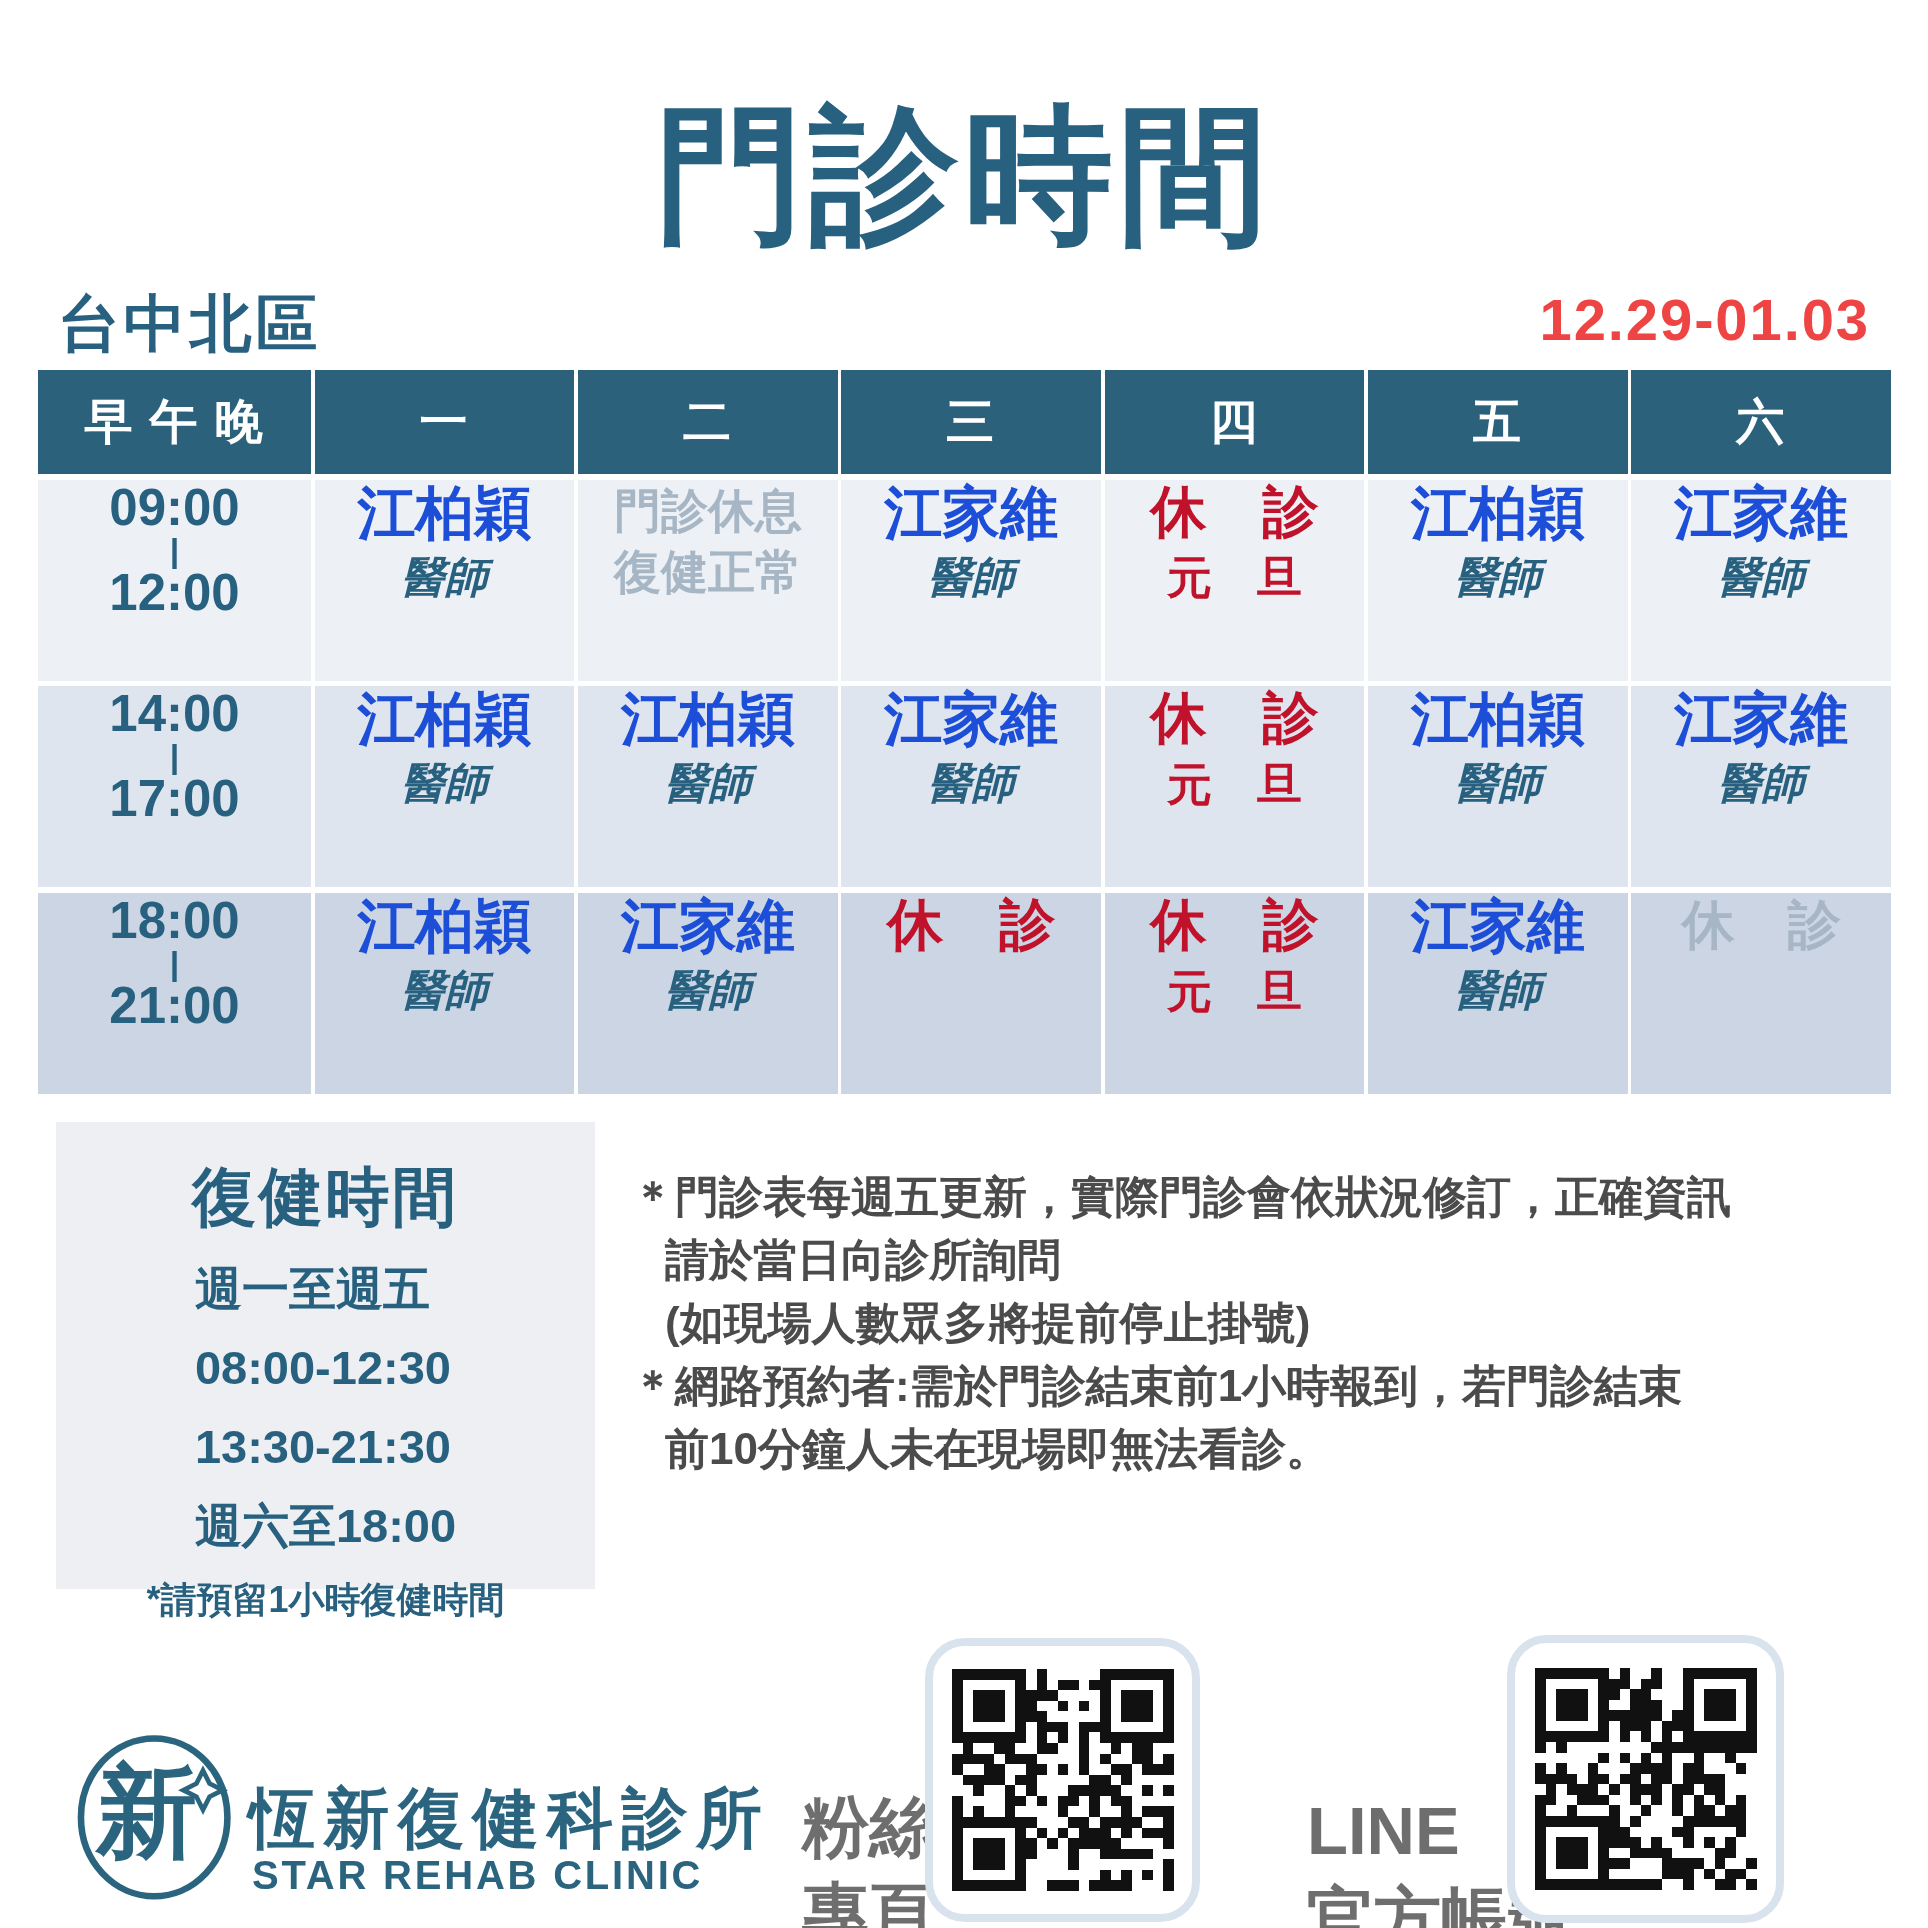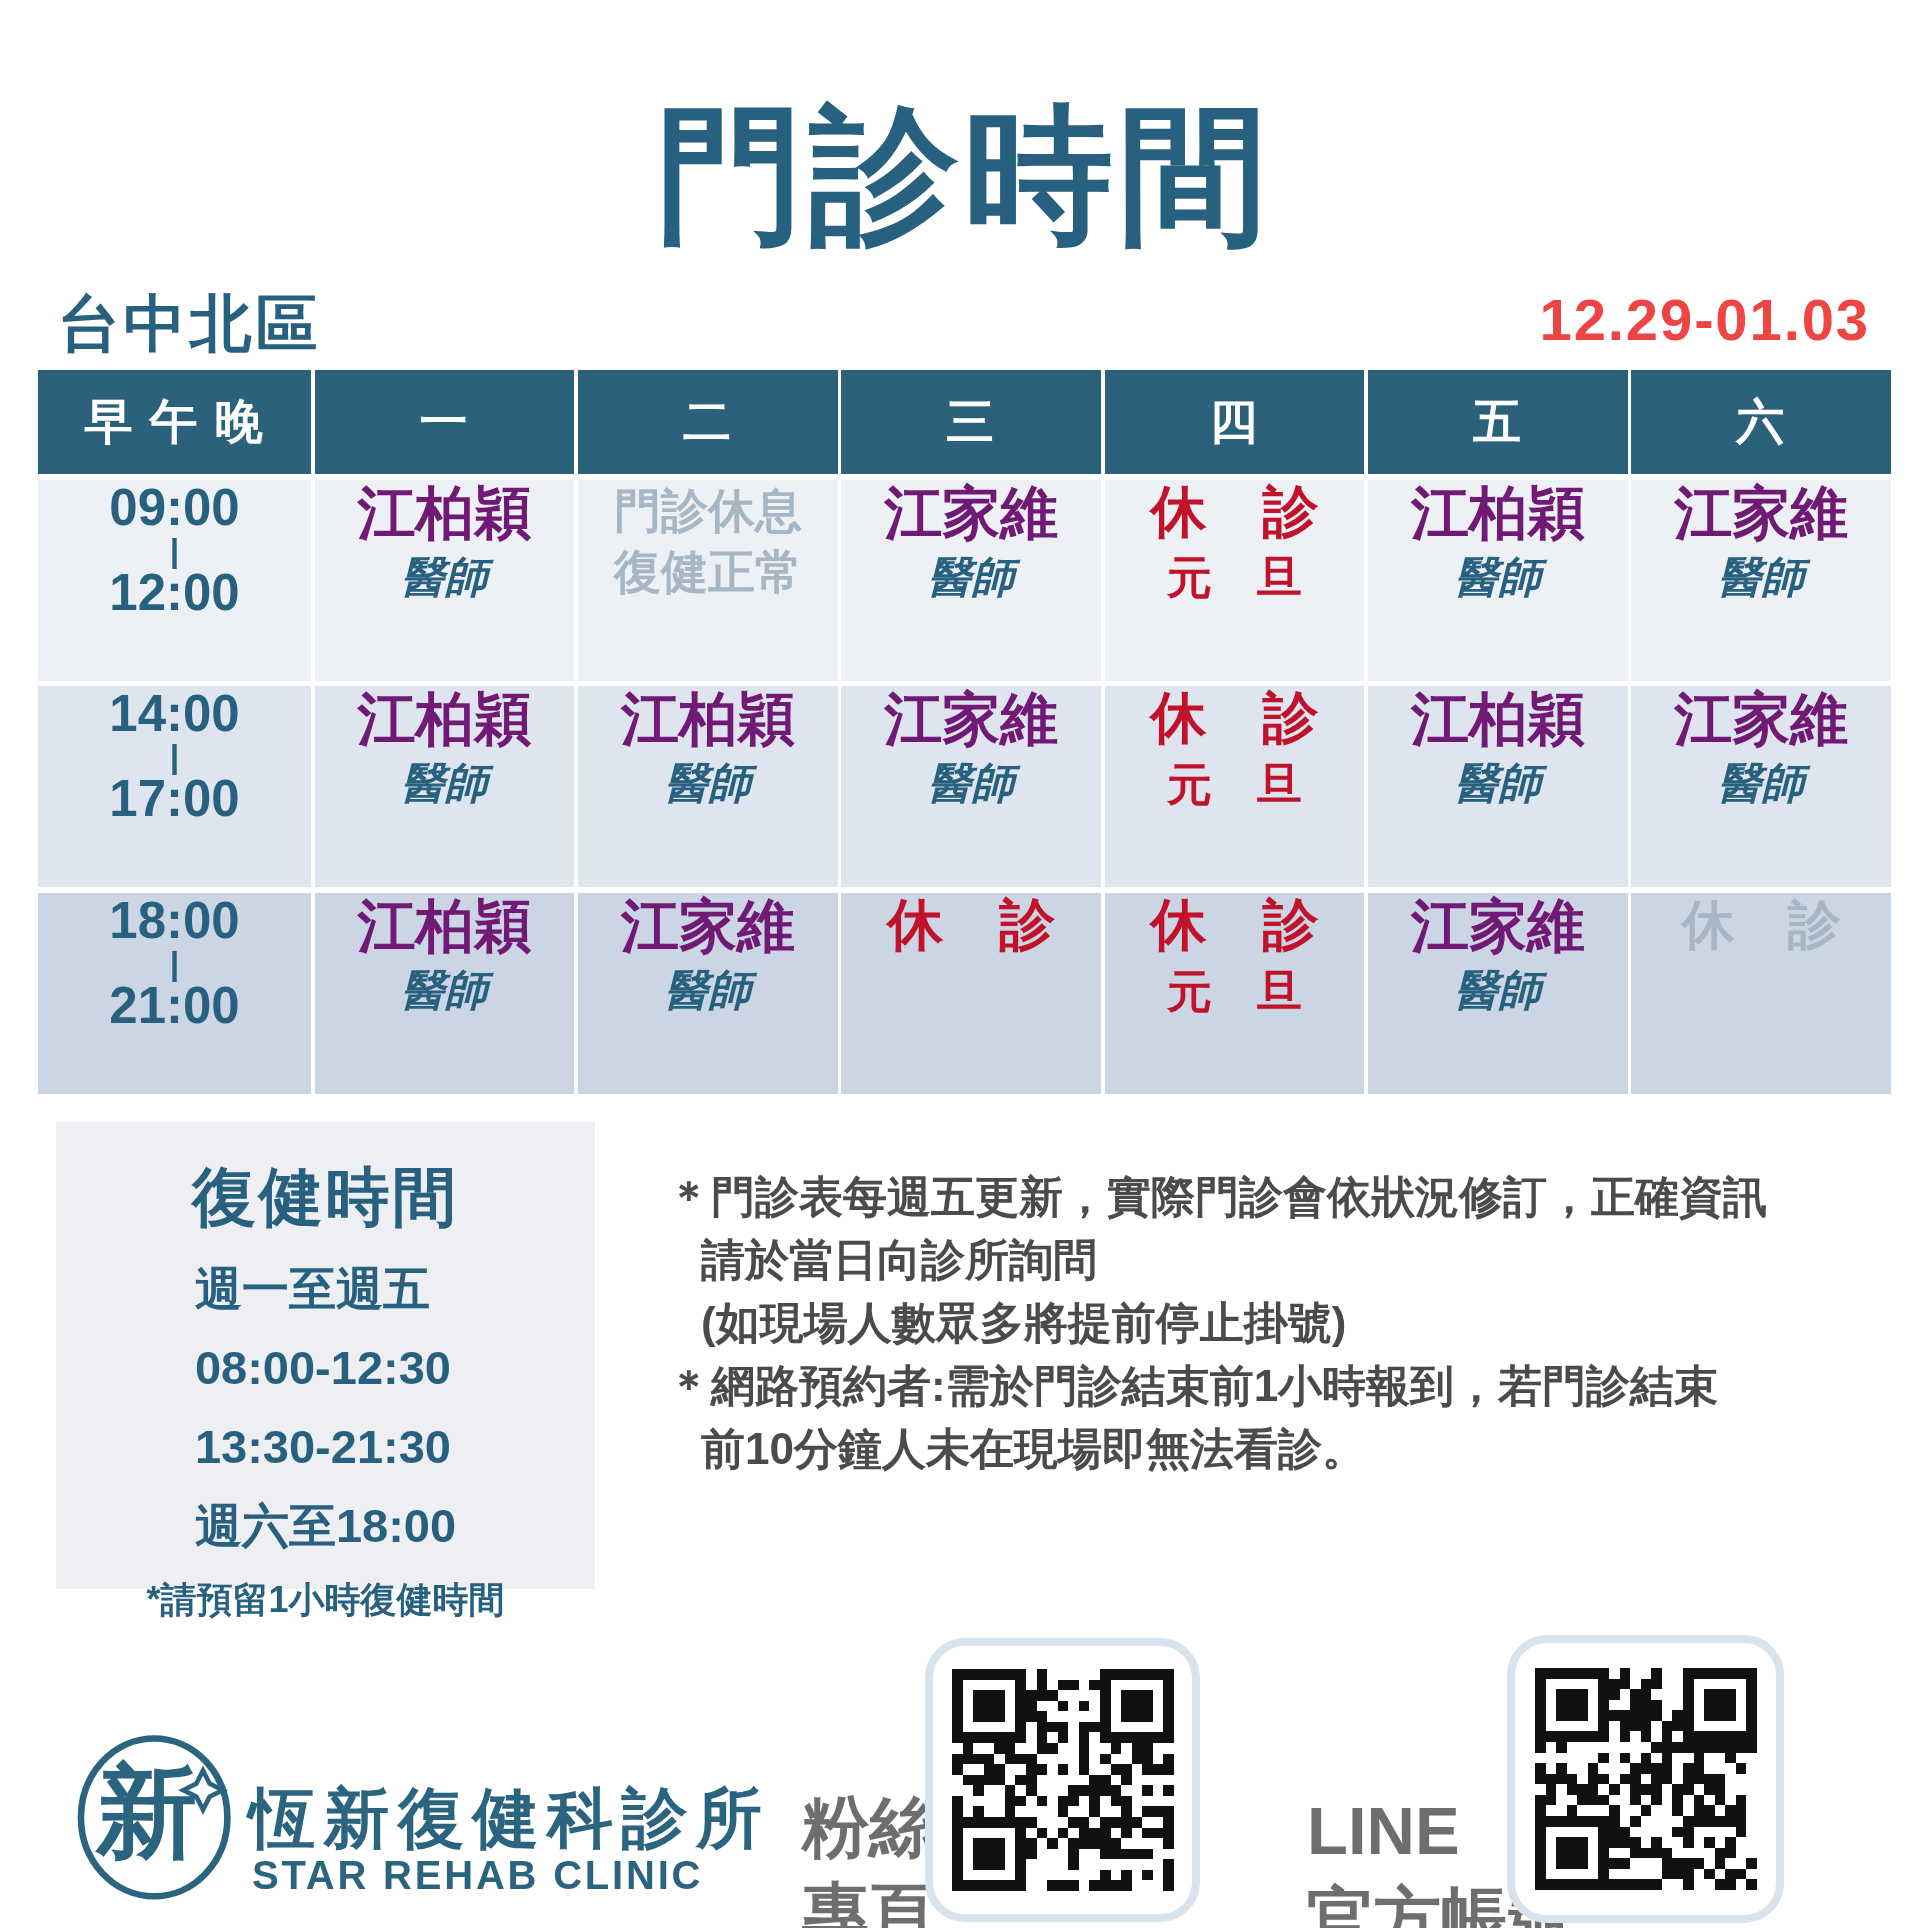--- a/index.html
+++ b/index.html
@@ -33,41 +33,41 @@
   }
   .cell{
     height:201px;display:flex;flex-direction:column;
     align-items:center;justify-content:flex-start;
   }
   .rbg0{background:#EDF1F6;}
   .rbg1{background:#DFE5EE;}
   .rbg2{background:#CBD5E3;}
   .time-start,.time-end{font-size:51px;font-weight:800;color:#28617F;line-height:1.1;}
   .time-bar{font-size:34px;font-weight:700;color:#28617F;line-height:0.85;}
-  .doc-name{font-size:58px;font-weight:900;color:#701a75;line-height:1.15;}
+  .doc-name{font-size:58px;font-weight:900;color:#1d4ed8;line-height:1.15;}
   .doc-title{font-size:43px;font-weight:800;color:#28617F;line-height:1.2;margin-top:5.6px;font-style:italic;}
   .gray-line{font-size:47px;font-weight:800;color:#A7B6C5;line-height:1.3;}
   .gray-main{font-size:53px;font-weight:800;color:#A7B6C5;line-height:1.2;}
   .red-main{font-size:56px;font-weight:900;color:#C1122B;line-height:1.15;}
   .red-sub{font-size:45px;font-weight:800;color:#C1122B;line-height:1.2;margin-top:7.5px;}
   
   .rehab-box{
     position:absolute;left:56px;top:1122px;width:539px;height:467px;
     background:#EDEFF2;box-sizing:border-box;padding-top:32px;
     display:flex;flex-direction:column;align-items:center;
   }
   .rehab-title{font-size:64px;font-weight:900;color:#28617F;letter-spacing:2.8px;margin-bottom:9.4px;}
   .rehab-line{font-size:47px;font-weight:800;color:#28617F;line-height:1.68;}
   .rehab-foot{font-size:36px;font-weight:800;color:#28617F;line-height:1.9;}
   
   .notes{
     position:absolute;left:631px;top:1166px;width:1266px;
     font-size:44px;font-weight:800;color:#4B4B4B;line-height:1.43;
   }
-  .note-line{white-space:nowrap;margin-left:36px;}
+  .note-line{white-space:nowrap;}
   .note-indent{padding-left:34px;}
   
   .logo{position:absolute;left:73px;top:1731px;width:168px;height:169px;}
   .clinic-name{
     position:absolute;left:249px;top:1774px;
     font-size:66px;font-weight:700;color:#2A647E;letter-spacing:8.5px;
   }
   .clinic-en{
     position:absolute;left:252px;top:1853px;
     font-size:40px;font-weight:800;color:#2A647E;letter-spacing:2.8px;

